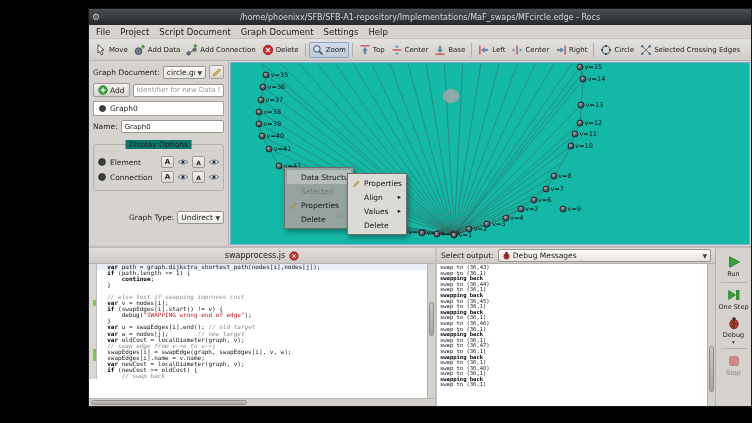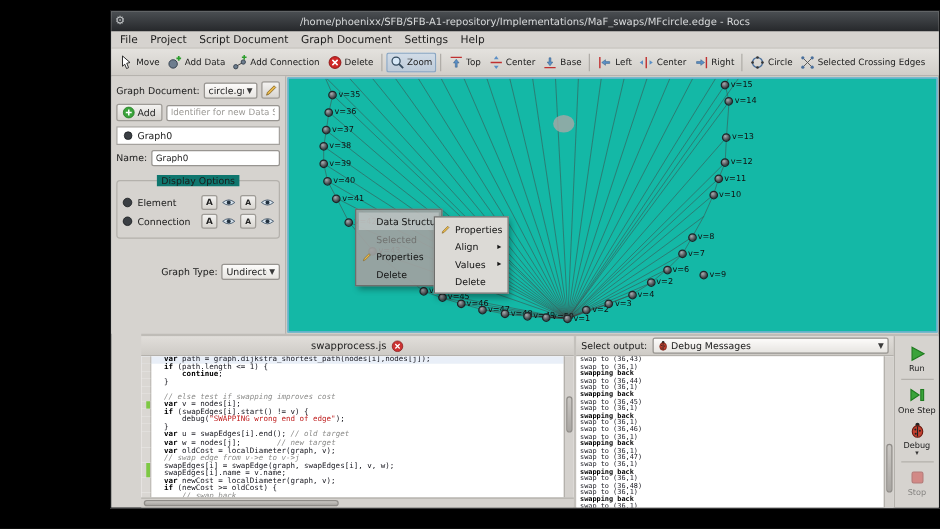--- a/index.html
+++ b/index.html
@@ -50,21 +50,21 @@
 .context-menu{position:absolute;z-index:6;border:1px solid #6d6e6c;box-shadow:2px 3px 5px rgba(0,0,0,.35);padding:2px;font-size:7.5px;}
 .menu1{left:53px;top:104px;width:70px;background:rgba(159,161,160,.93);}
 .menu2{left:116px;top:110px;width:60px;background:#dcdad6;}
 .cm-item{display:flex;align-items:center;height:14px;padding:0 3px 0 2px;color:#131313;white-space:nowrap;}
 .cm-item.disabled{color:#717371;}
 .cm-item.open{background:rgba(255,255,255,.3);}
 .cm-gutter{width:12px;flex:none;display:inline-flex;align-items:center;}
 .cm-gutter .icon{width:9px;height:9px;}
 .cm-arrow{margin-left:auto;font-size:6.5px;padding-left:6px;}
 
-.bottom{height:139px;flex:none;display:flex;border-top:2px solid #bfbcb7;min-width:0;margin-left:24px;}
+.bottom{height:160px;flex:none;display:flex;border-top:2px solid #bfbcb7;min-width:0;}
 .script-panel{width:348px;flex:none;display:flex;flex-direction:column;border-right:2px solid #c4c1bc;min-width:0;}
 .panel-header{height:16px;flex:none;display:flex;align-items:center;background:linear-gradient(#e1deda,#cecbc6);border-bottom:1px solid #b4b1ac;font-size:8px;padding:0 4px;gap:4px;color:#1b1b1b;}
 .tab{display:flex;align-items:center;gap:4px;margin:0 auto;}
 .close-icon{width:10px;height:10px;}
 .editor{flex:1;display:flex;min-height:0;background:#fff;}
 .code-scroll{flex:1;overflow:hidden;font-family:"DejaVu Sans Mono",monospace;font-size:6px;line-height:6.05px;min-width:0;}
 .code-line{display:flex;white-space:pre;height:6.05px;}
 .code-line.current{background:#e9eff8;}
 .gut{width:8px;flex:none;background:#dad7d3;border-right:1px solid #c1beb9;margin-right:3px;}
 .code-line.chg .gut{box-shadow:inset -3px 0 0 #7dc843;}

